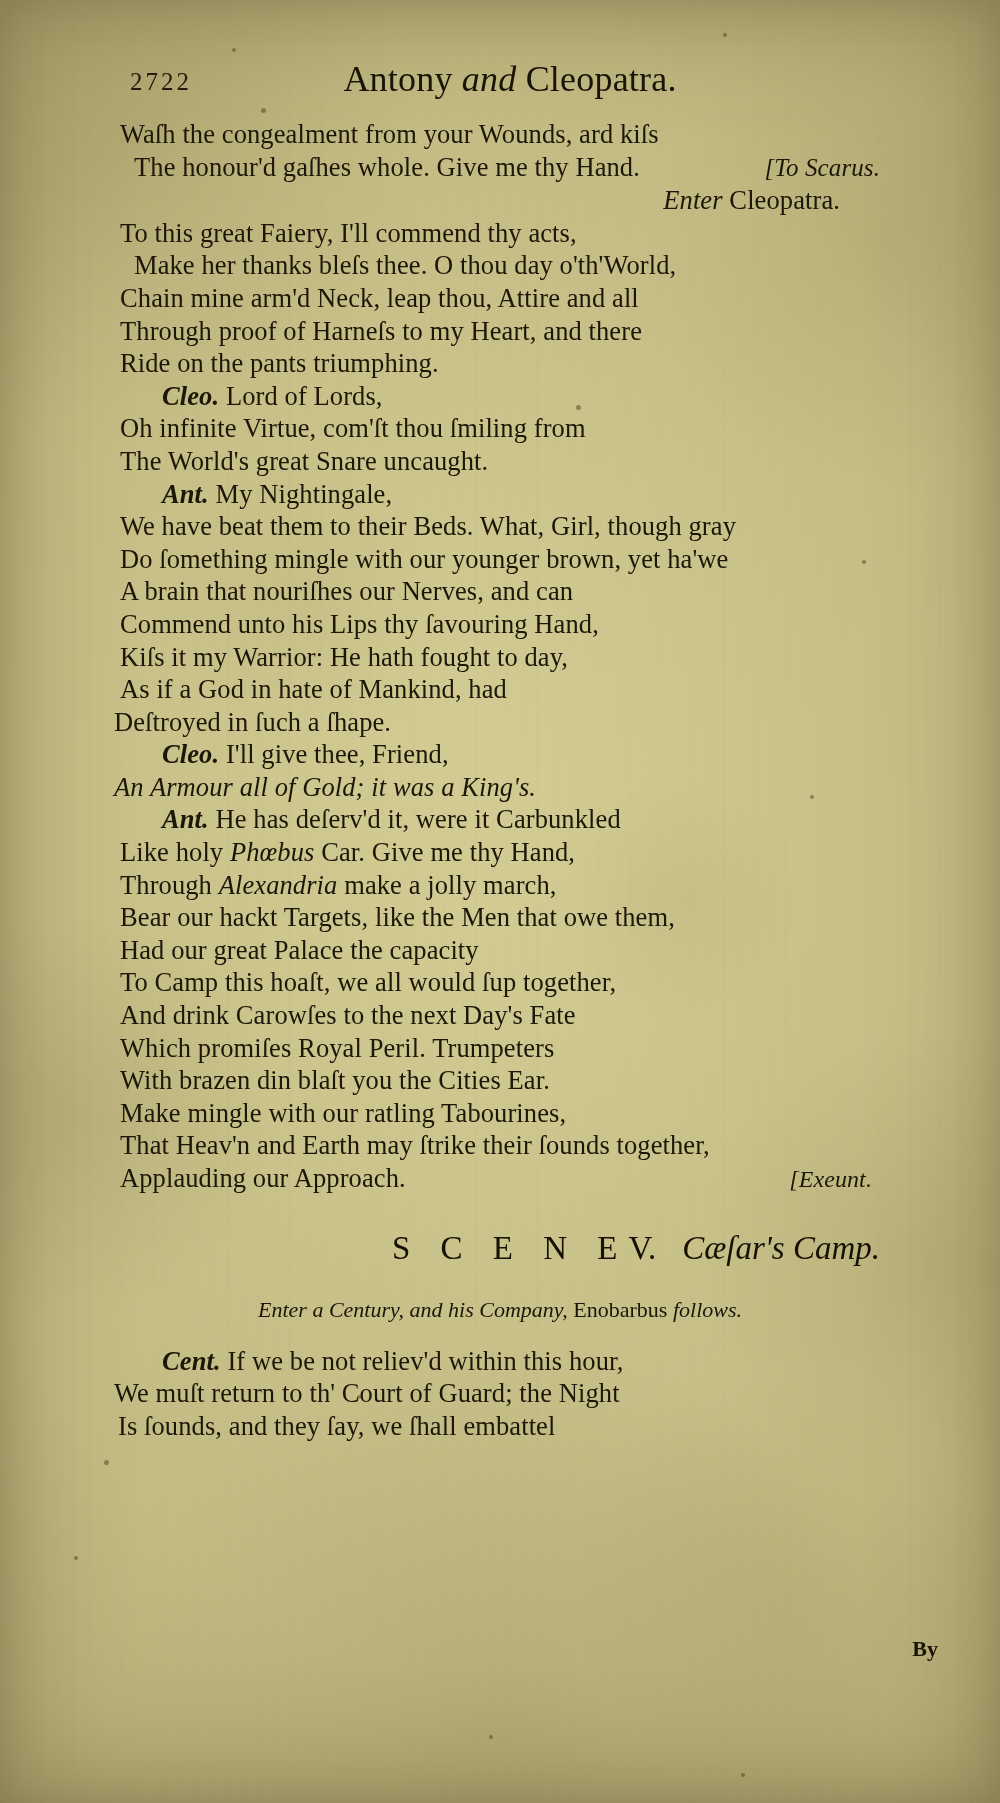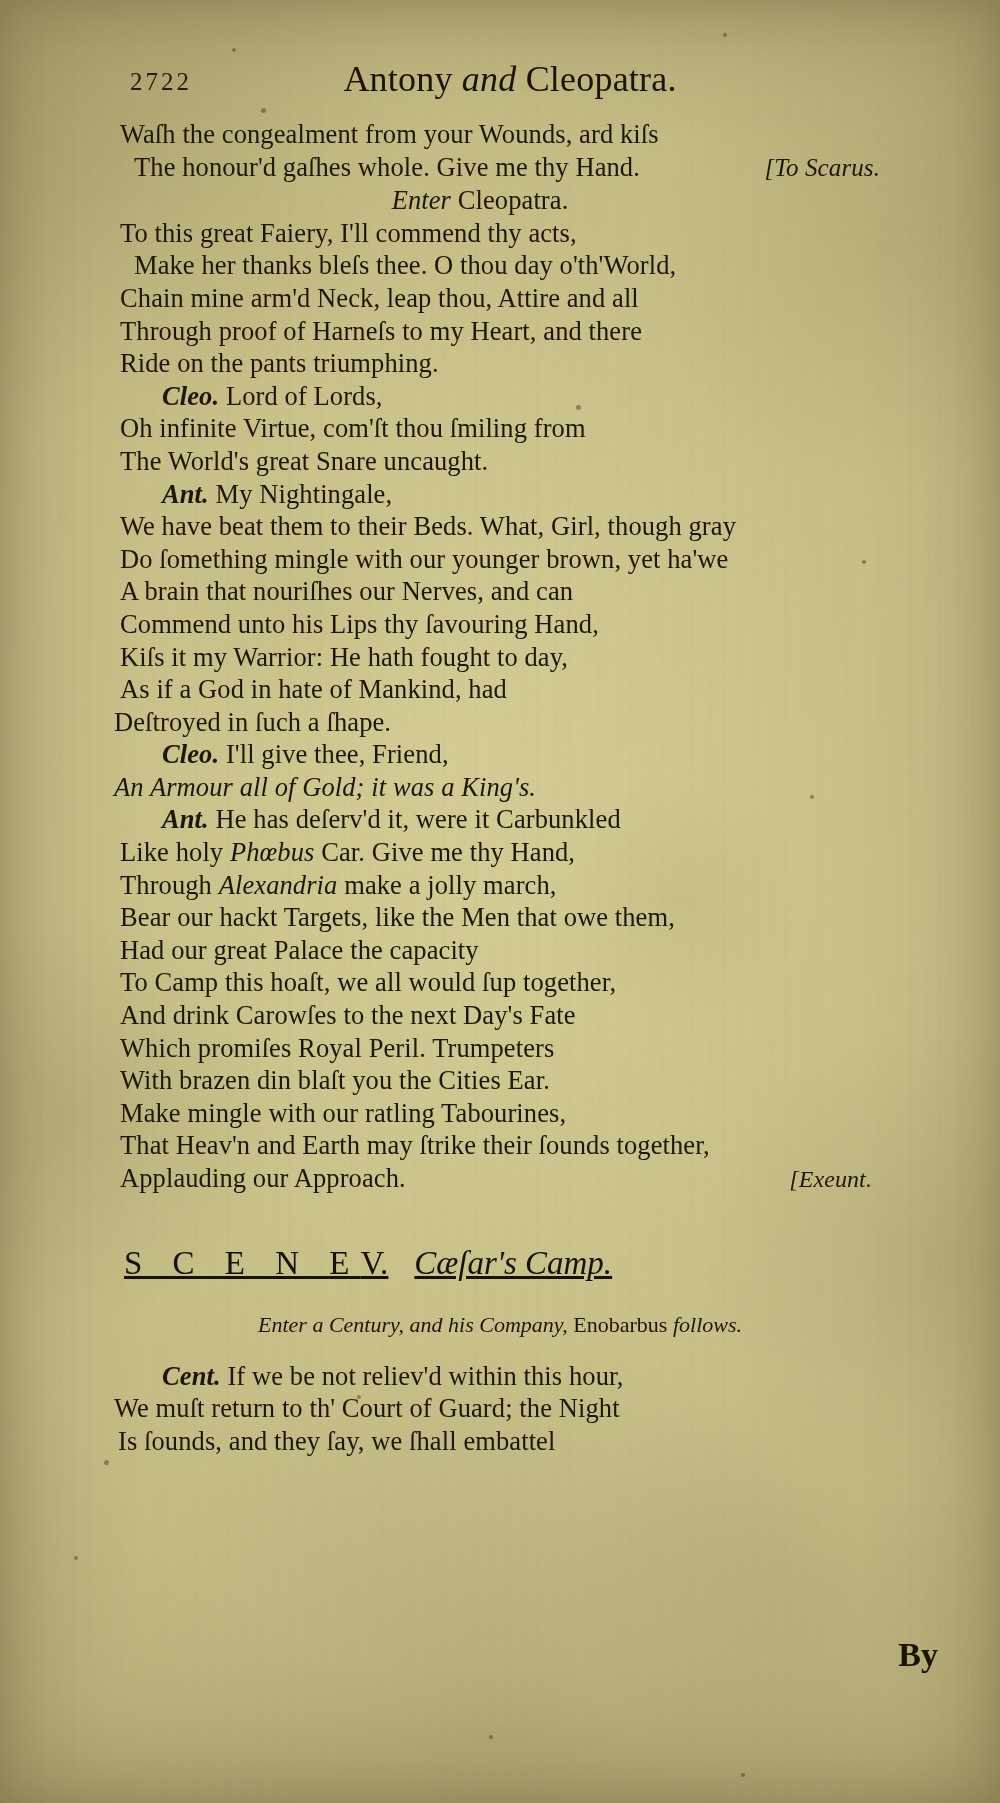--- a/index.html
+++ b/index.html
@@ -116,34 +116,33 @@
     white-space: nowrap;
     color: #1d1708;
     letter-spacing: 0.1px;
   }
   .ln i, .sp { font-style: italic; }
   .sp { font-weight: 600; }
 
   .ind-sp   { padding-left: 42px; }   
   .ind-1    { padding-left: 14px; }
 
-  .centered { text-align: center; width: 700px; font-family: Liberation Serif, serif; }
+  .centered { text-align: right; width: 700px; font-family: Liberation Serif, serif; }
 
   .line-with-right {
     display: flex;
     justify-content: space-between;
     align-items: baseline;
   }
 
   .scene-head {
-    margin-top: 49px;
-    text-align: left;
+    margin-top: 34px;
+    text-align: right;
     font-size: 33px;
     color: #171104;
-    text-decoration: underline;
   }
   .scene-no {
     letter-spacing: 11px;
     padding-left: 4px;
   }
   .scene-place {
     font-style: italic;
     margin-left: 26px;
     font-size: 33px;
   }
@@ -155,21 +154,21 @@
     font-size: 22px;
   }
   .enter-dir .rom { font-style: normal; }
 
   .post-scene { margin-top: 22px; }
 
   .catchword {
     position: absolute;
     right: 62px;
     top: 1636px;
-    font-size: 34px;
+    font-size: 22px;
     font-weight: 600;
     color: #1a1406;
   }
 </style>
 </head>
 <body>
 
 <div id="page">
 
   <div class="grain"></div>

